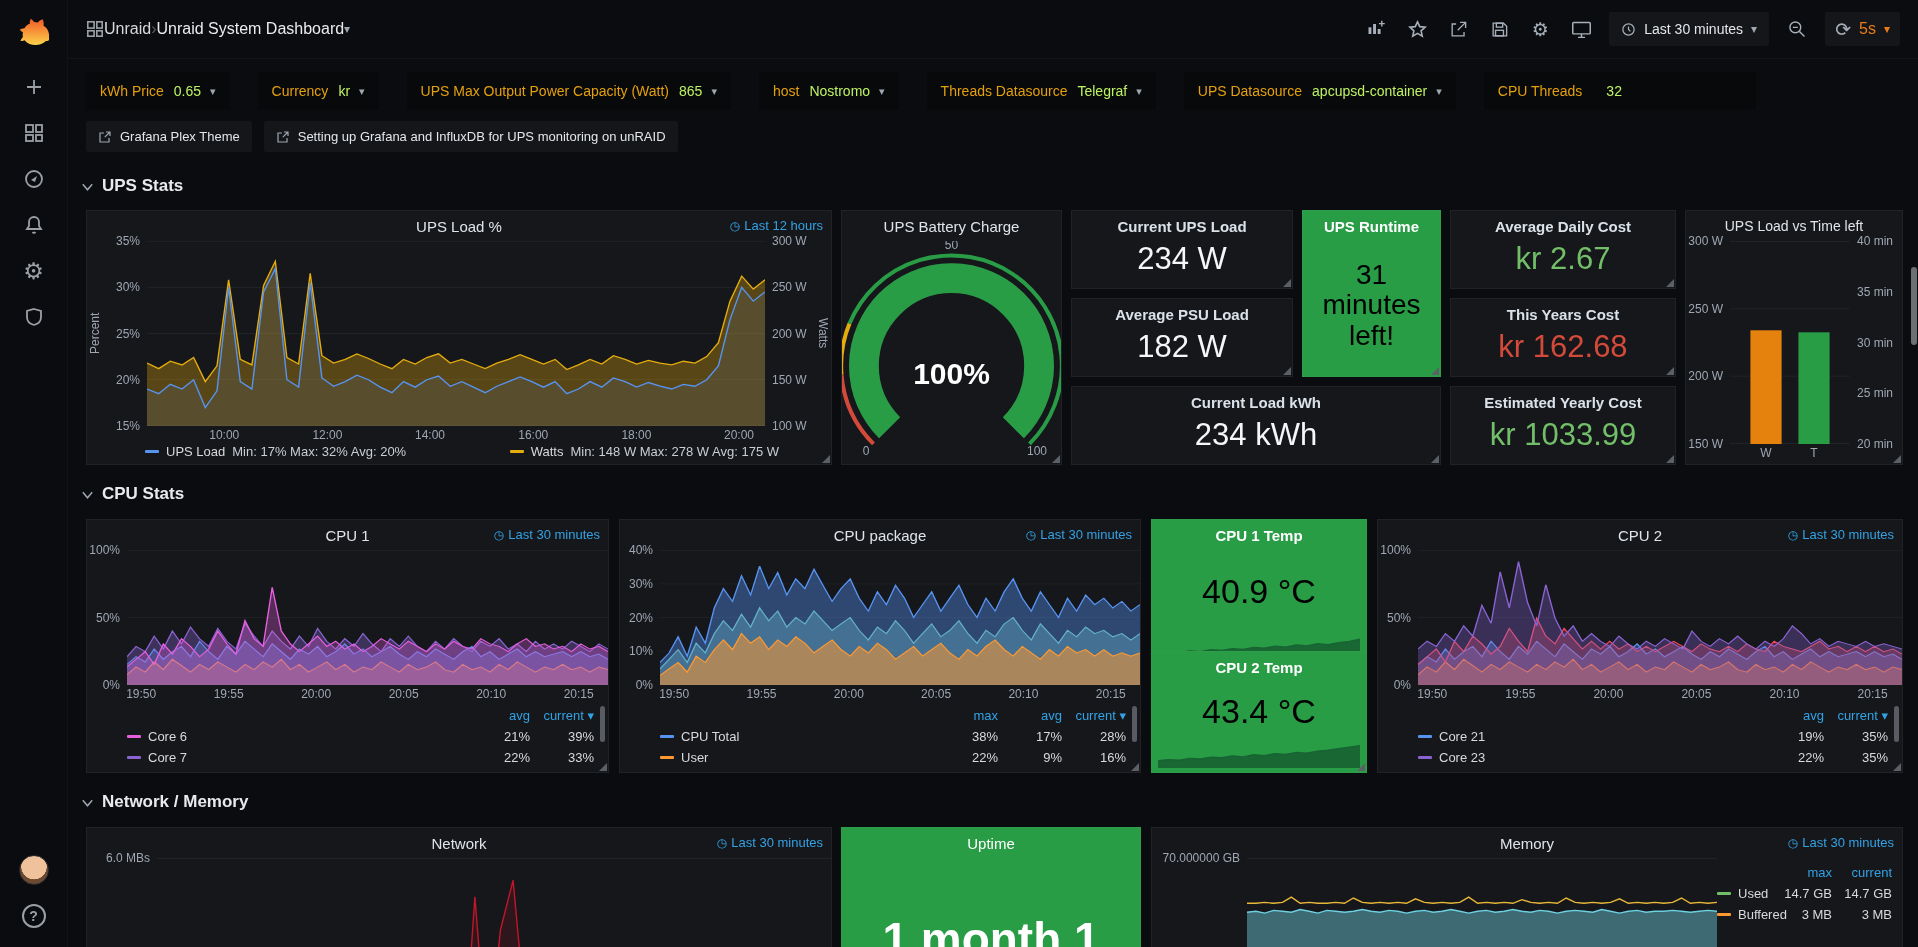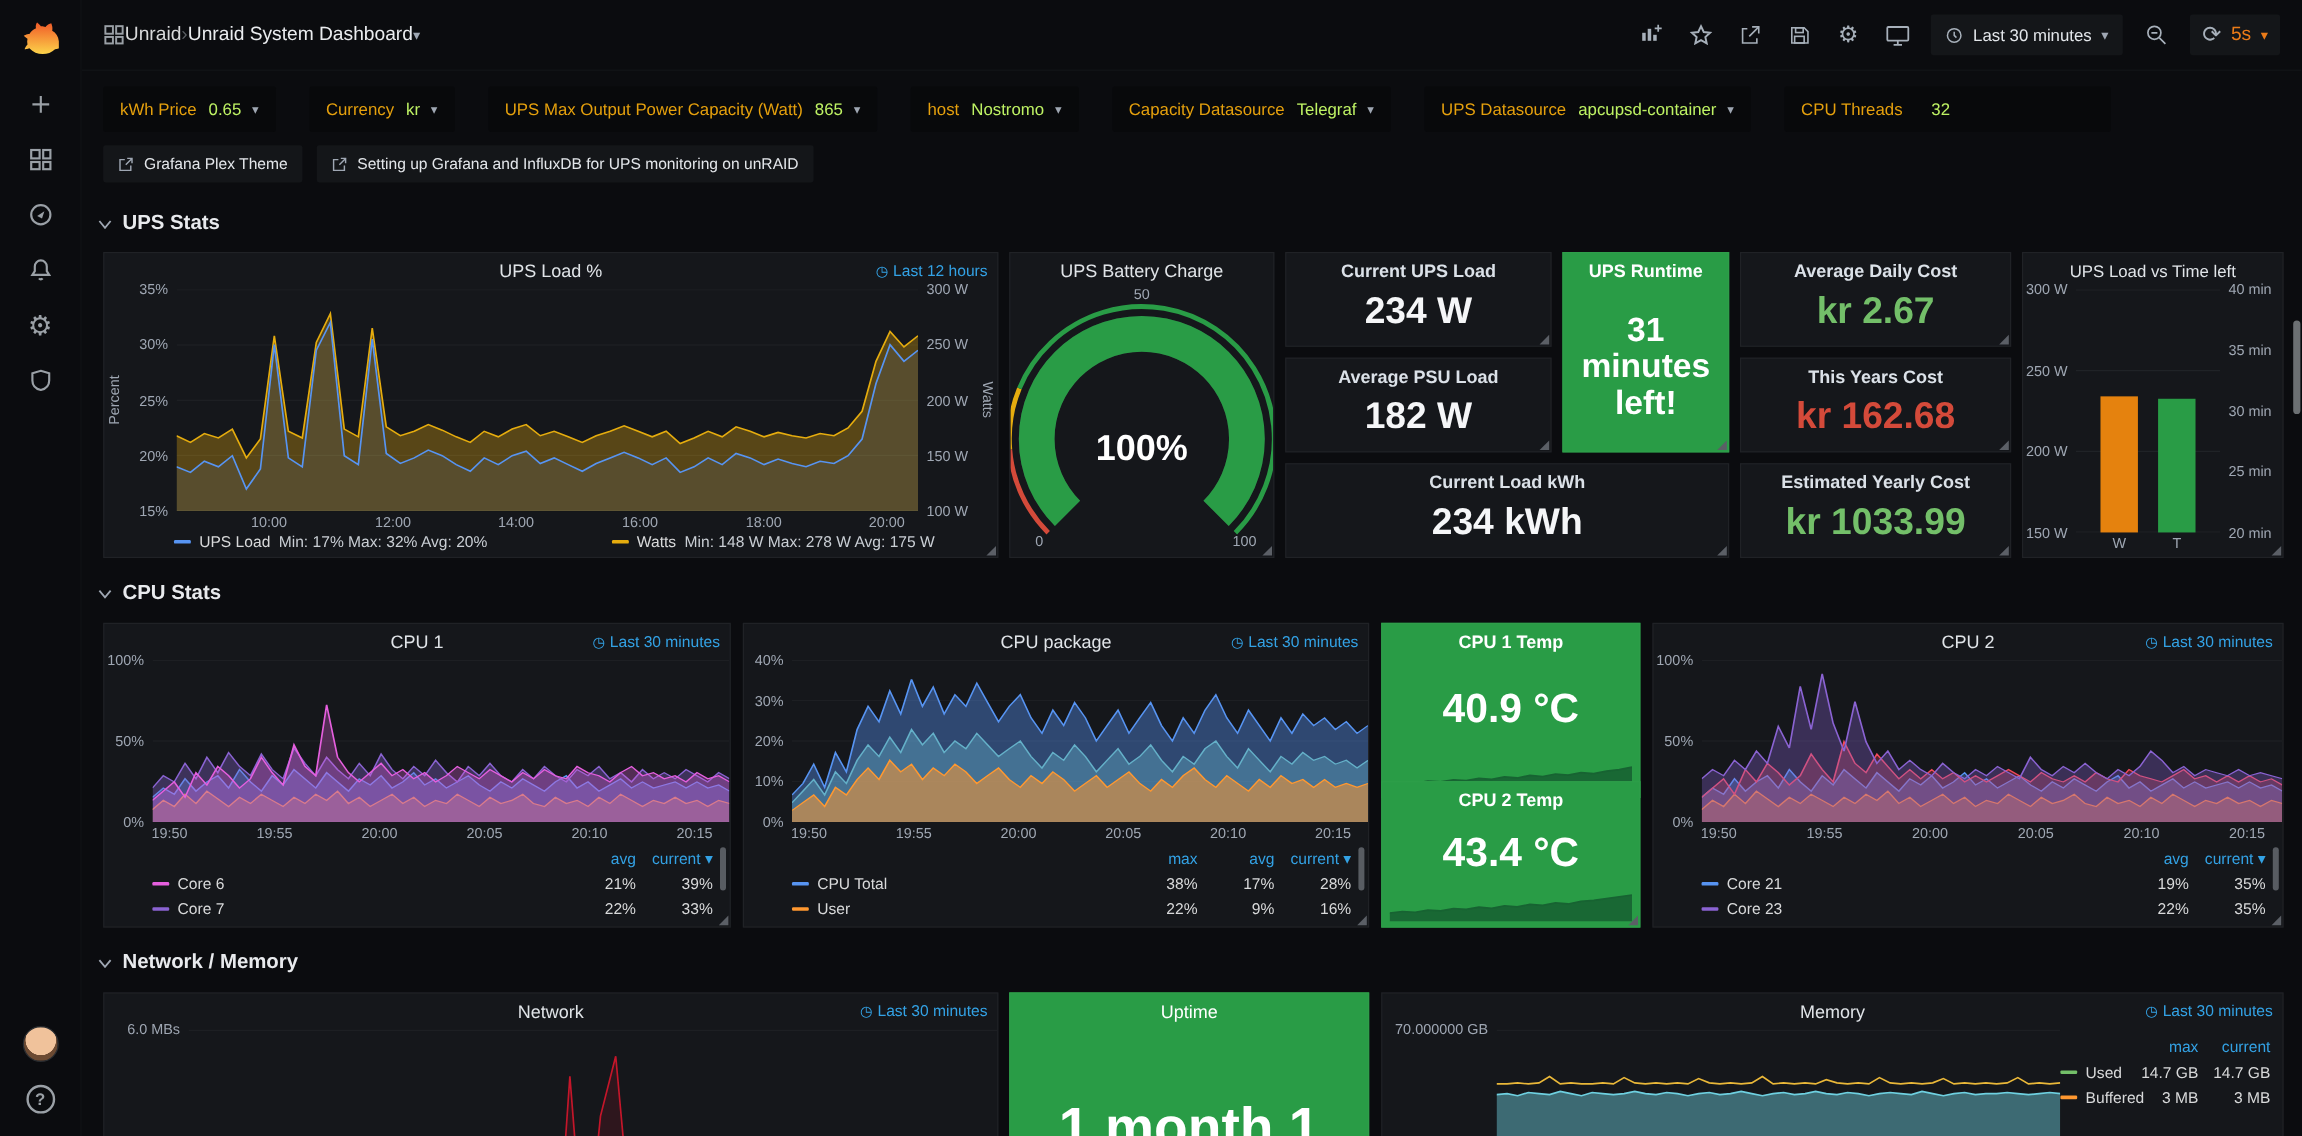--- a/index.html
+++ b/index.html
@@ -77,26 +77,26 @@
 .lgVal{width:64px;text-align:right;color:#d8d9da;flex:none}
 .lgScroll{position:absolute;right:3px;top:3px;width:5px;height:36px;background:#585c62;border-radius:3px;cursor:pointer}
 .legendSide{width:185px;flex:none;padding:4px 10px 0 0}
 .legendSide .lgVal{width:60px}
 #ups-legend{display:flex;justify-content:space-between;padding:0 52px 5px 58px;font-size:13px;flex:none}
 .upsLgItem{display:flex;align-items:center;gap:7px;cursor:pointer}
 .lgStats{color:#c9ced4}
 
 .statPanel{display:flex;flex-direction:column;align-items:center;padding-top:7px}
 .statTitle{font-size:15px;font-weight:600;color:#dbe1e8;text-align:center}
-.statValue{flex:1;display:flex;align-items:center;justify-content:center;font-size:31px;font-weight:700;color:#f5f6f8;padding-bottom:6px}
+.statValue{flex:1;display:flex;align-items:center;justify-content:center;font-size:31px;font-weight:400;color:#f5f6f8;padding-bottom:6px}
 .valGreen{color:#73bf69}
 .valRed{color:#d44a3a}
 .greenPanel{background:#299c46;border-color:#2f9e4a}
 .greenPanel .statTitle{color:#fff}
-.greenPanel .statValue{color:#ffffff}
+.greenPanel .statValue{color:#000000}
 .runtimeValue{font-size:28px;line-height:1.08;text-align:center;padding:0 8px}
 .tempValue{font-size:34px}
 .spark{position:absolute;left:6px;right:6px;bottom:4px;height:30px}
 .spark svg{width:100%;height:100%;display:block}
 .uptimeValue{font-size:46px;font-weight:600;color:#fff;text-align:center;margin-top:54px;white-space:nowrap}
 
 .gaugeWrap{flex:1;position:relative}
 .gaugeWrap svg{position:absolute;inset:0;width:100%;height:100%}
 .gaugeValue{position:absolute;left:0;right:0;top:52%;text-align:center;font-size:30px;font-weight:600;color:#fff}
 
@@ -253,21 +253,21 @@
           <span class="chipLabel">UPS Max Output Power Capacity (Watt)</span>
           <span class="chipValue">865</span>
           <span class="chipCaret">▾</span>
         </div>
         <div class="chip">
           <span class="chipLabel">host</span>
           <span class="chipValue">Nostromo</span>
           <span class="chipCaret">▾</span>
         </div>
         <div class="chip">
-          <span class="chipLabel">Capacity Datasource</span>
+          <span class="chipLabel">Threads Datasource</span>
           <span class="chipValue">Telegraf</span>
           <span class="chipCaret">▾</span>
         </div>
         <div class="chip">
           <span class="chipLabel">UPS Datasource</span>
           <span class="chipValue">apcupsd-container</span>
           <span class="chipCaret">▾</span>
         </div>
         <div class="chip chipInput">
           <span class="chipLabel">CPU Threads</span>

